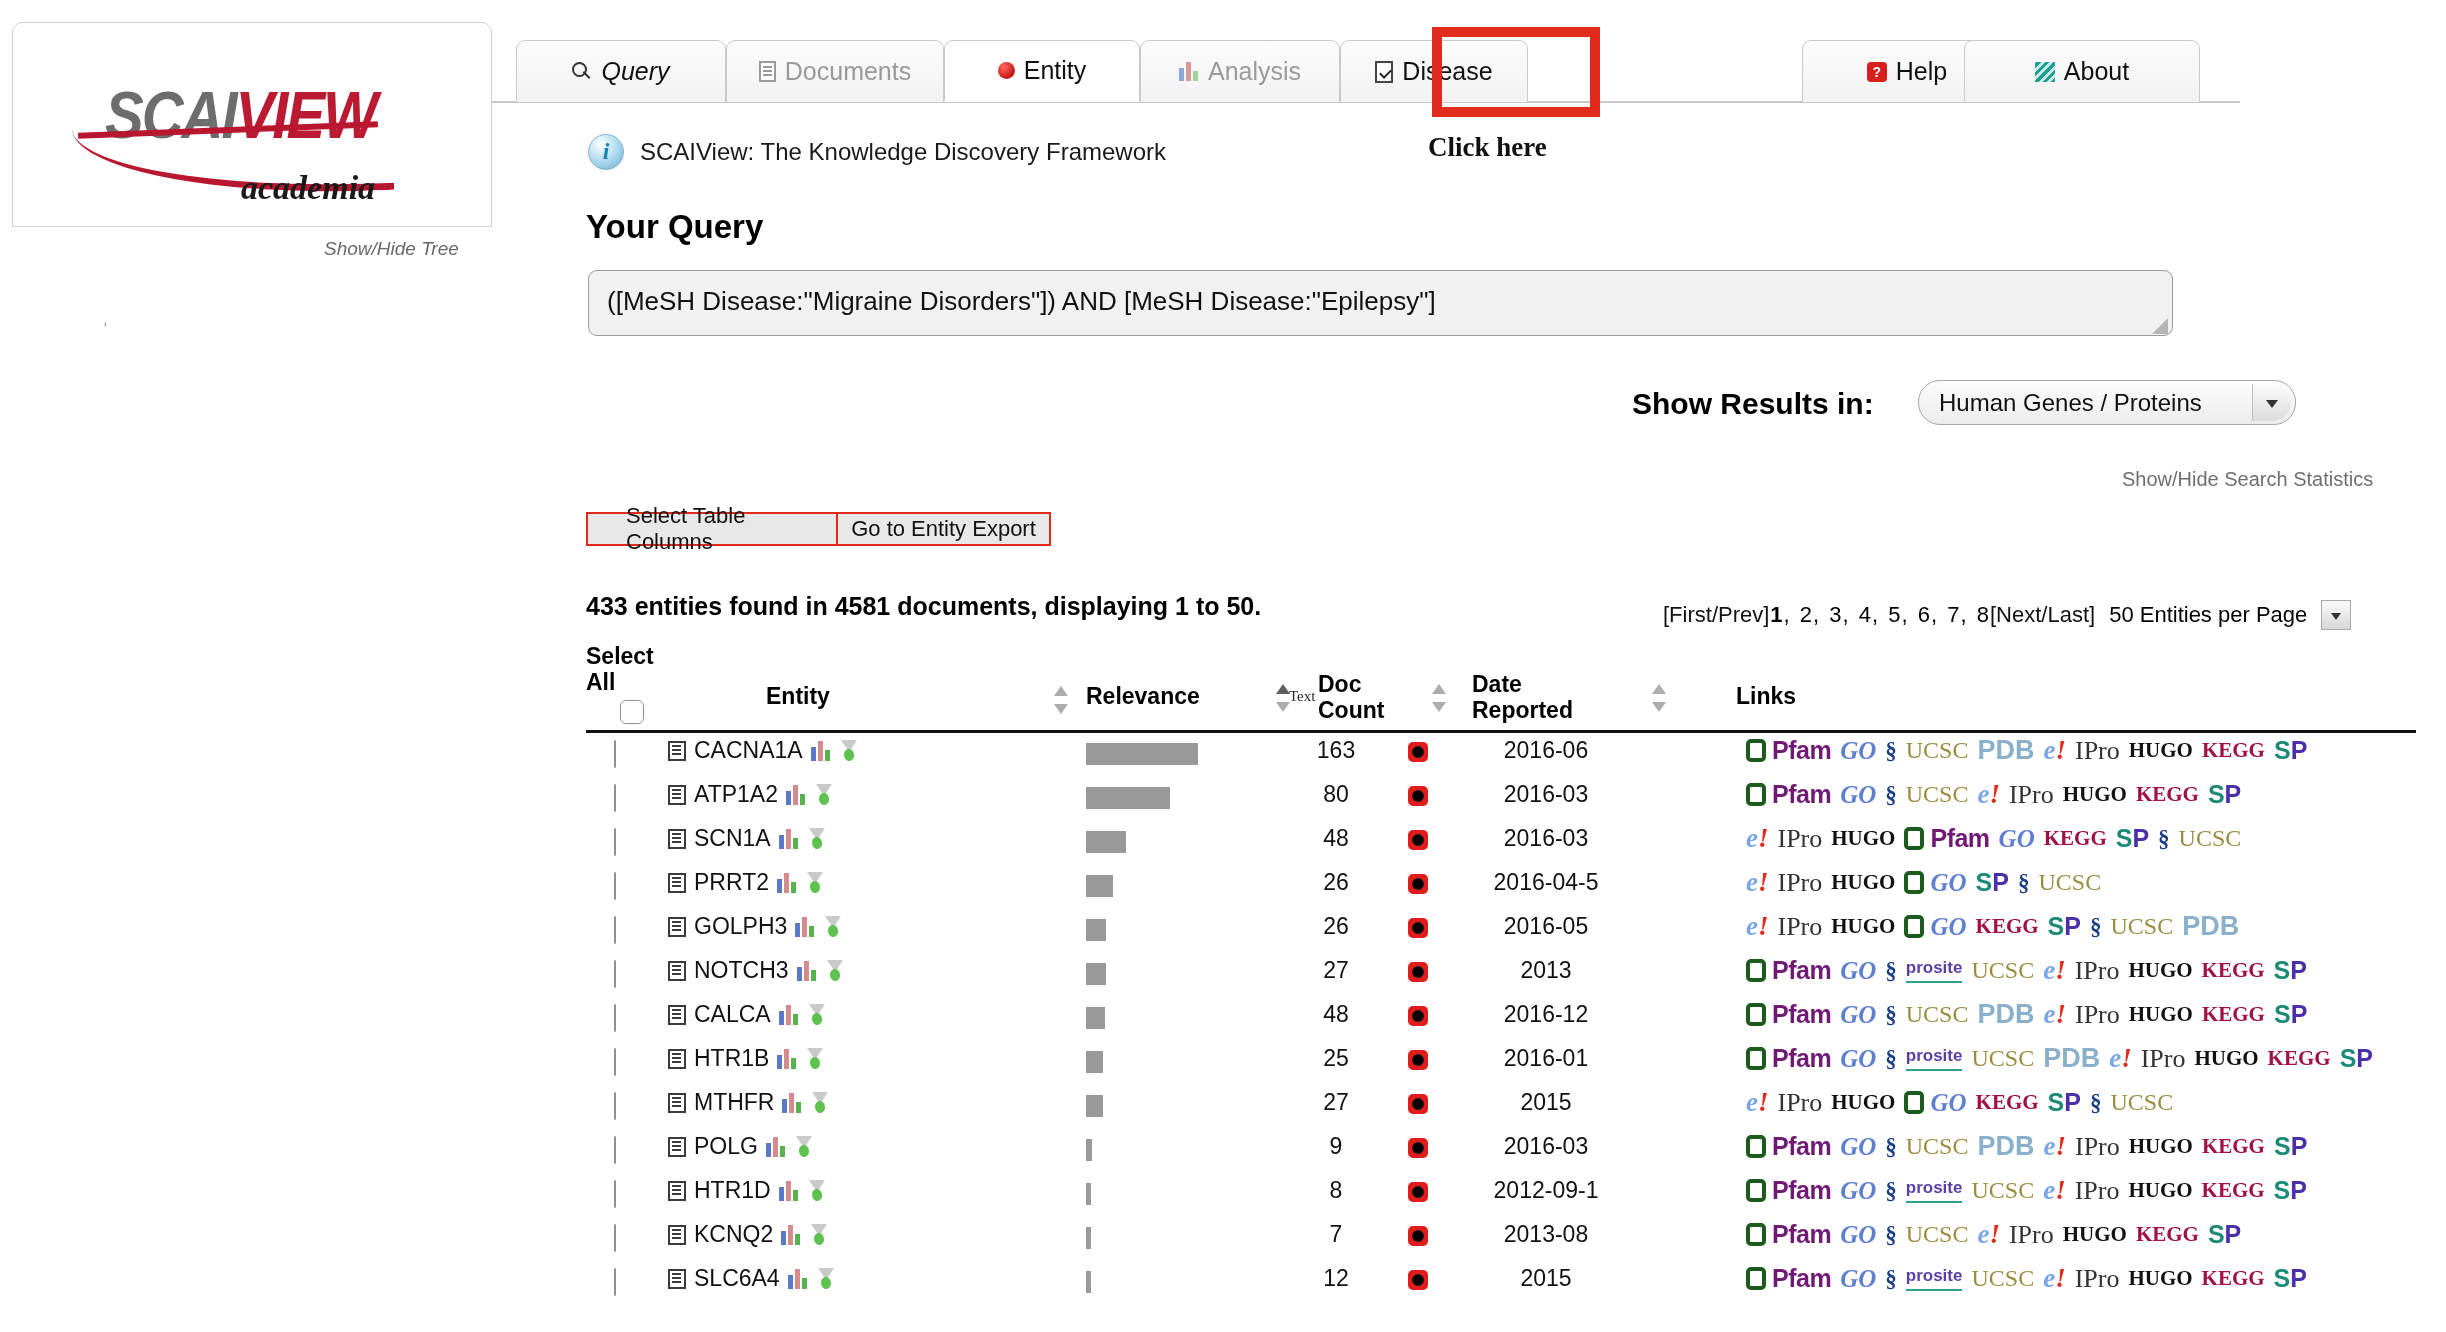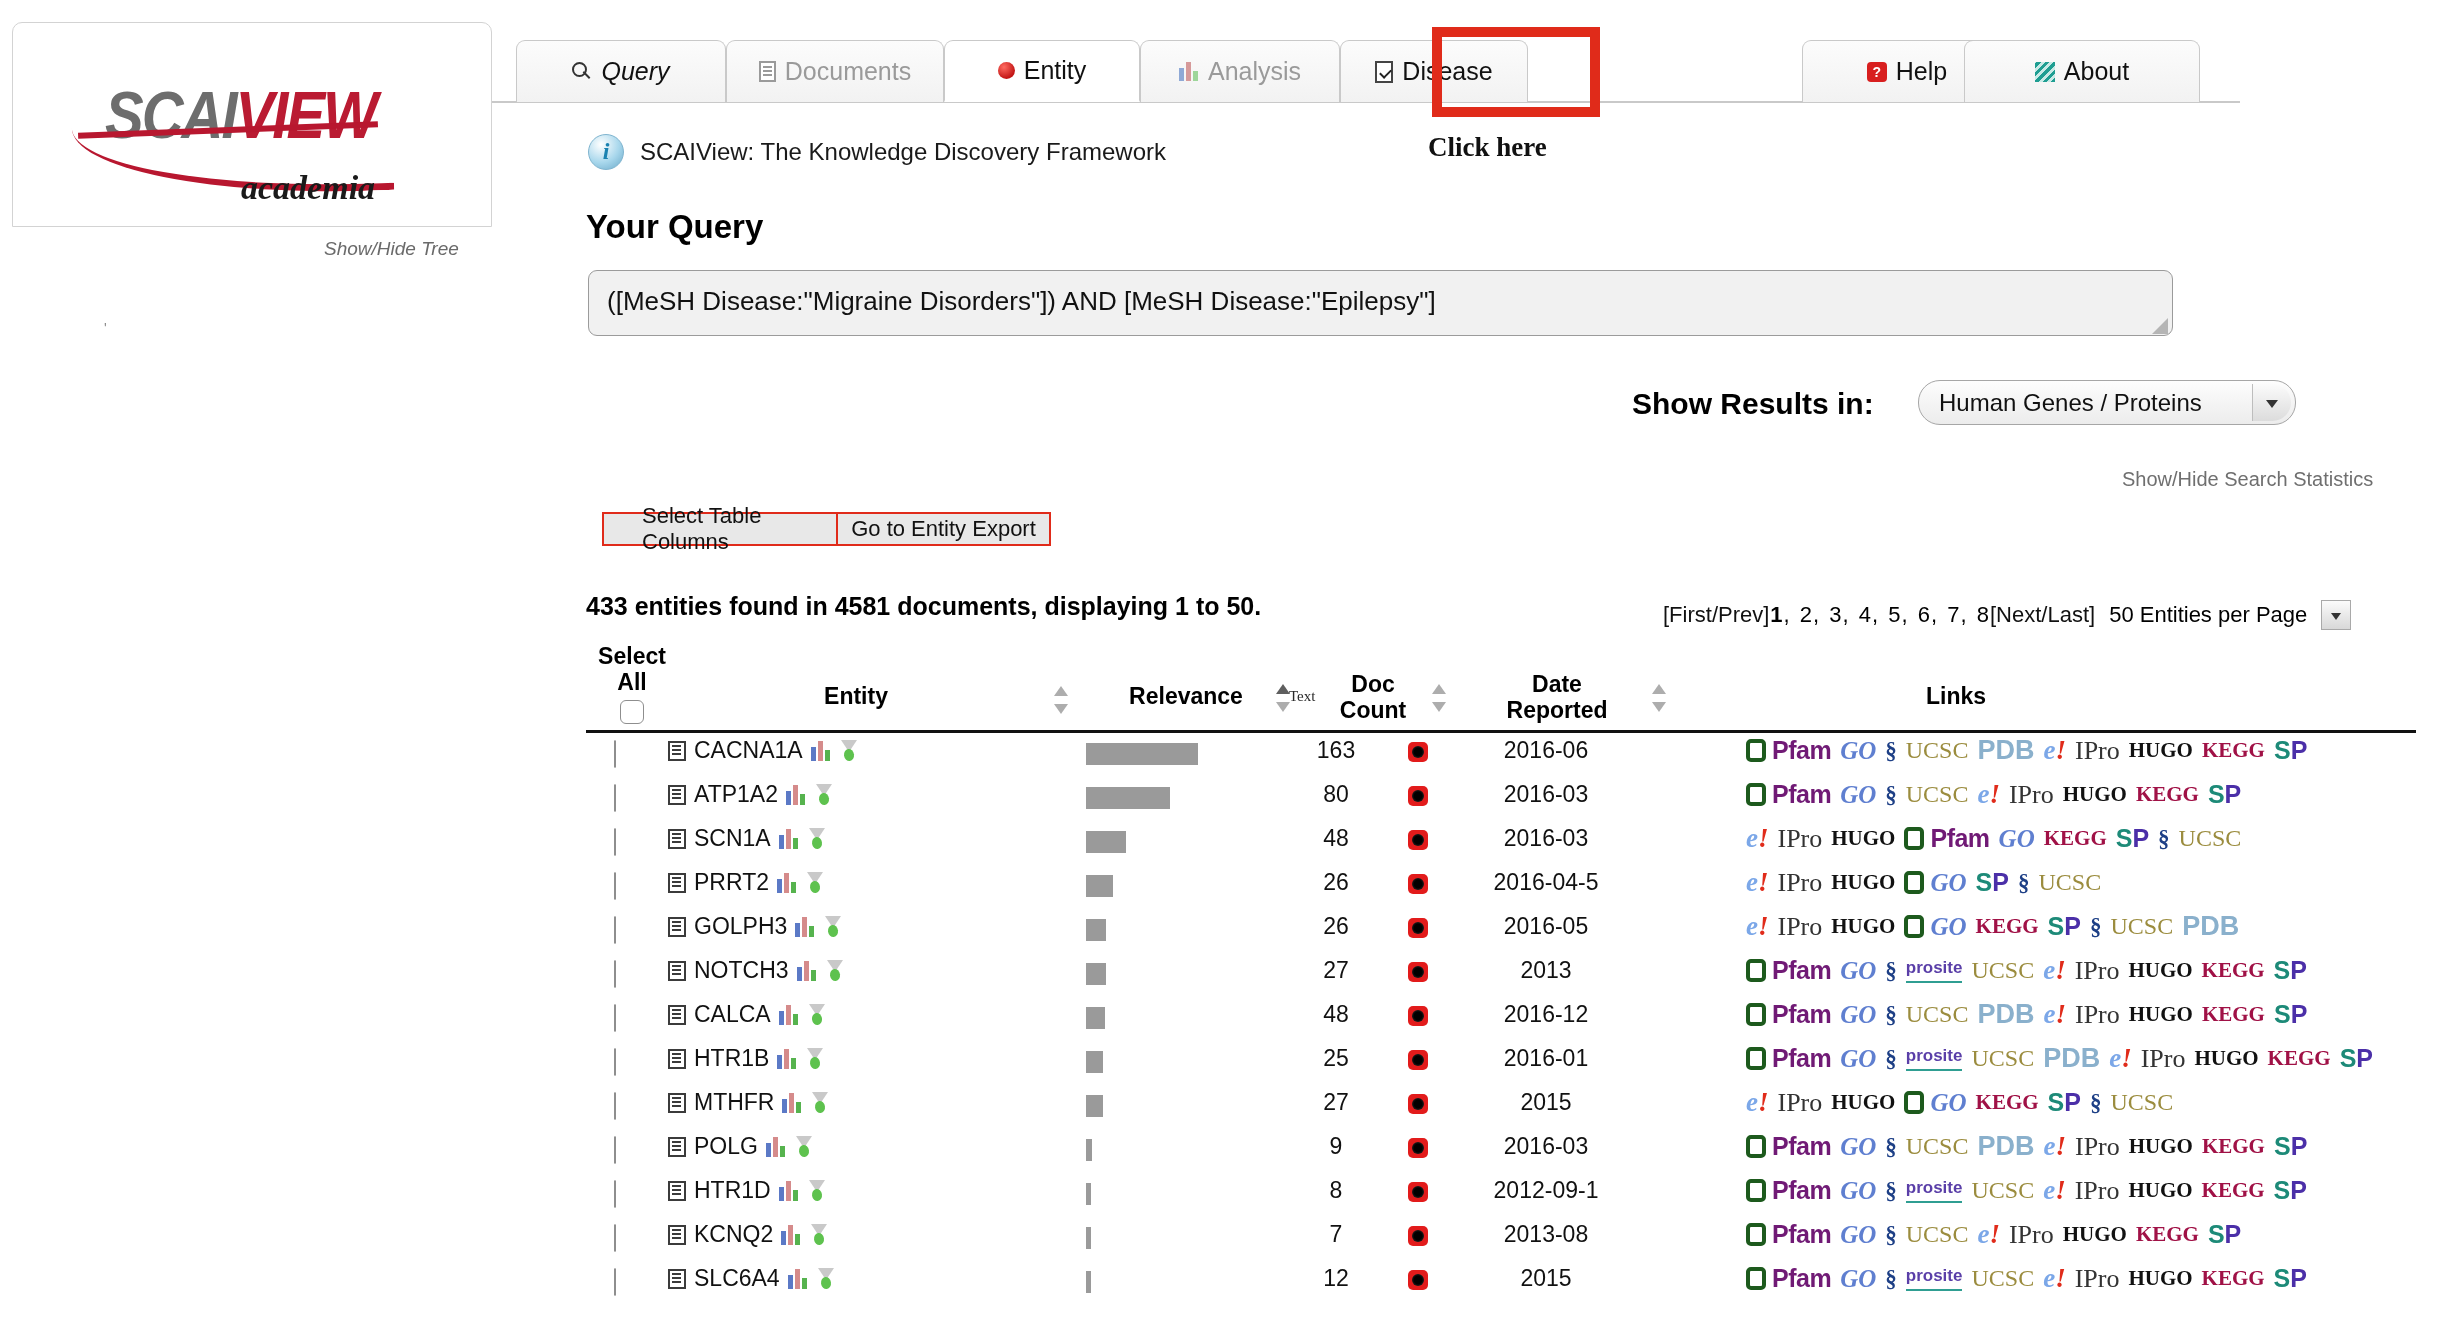--- a/index.html
+++ b/index.html
@@ -312,21 +312,21 @@
     top: 512px;
     height: 34px;
     border: 2px solid #e02b1a;
     background: #e8e8e8;
     box-sizing: border-box;
     font-size: 22px;
     color: #111;
     display: flex; align-items: center; justify-content: center;
     padding: 0 12px;
   }
-  #btn-select-cols { left: 602px; width: 256px; padding-left: 38px; }
+  #btn-select-cols { left: 586px; width: 256px; padding-left: 38px; }
   #btn-entity-export { left: 836px; width: 215px; }
 
   
   #results-summary {
     position: absolute;
     left: 586px;
     top: 592px;
     font-size: 25px;
     font-weight: bold;
   }
@@ -366,21 +366,21 @@
   }
   #thead {
     position: relative;
     height: 84px;
     border-bottom: 3px solid #111;
   }
   .th {
     position: absolute;
     font-size: 23px;
     font-weight: bold;
-    text-align: center;
+    text-align: left;
     line-height: 1.12;
   }
   #th-select { left: 0px; top: -2px; width: 92px; }
   #th-select .cb { margin: 4px auto 0; }
   #th-entity { left: 180px; top: 38px; width: 180px; }
   #th-relevance { left: 500px; top: 38px; width: 200px; }
   #th-doccount { left: 732px; top: 26px; width: 110px; }
   #th-datereported { left: 886px; top: 26px; width: 170px; }
   #th-links { left: 1150px; top: 38px; width: 440px; }
 

